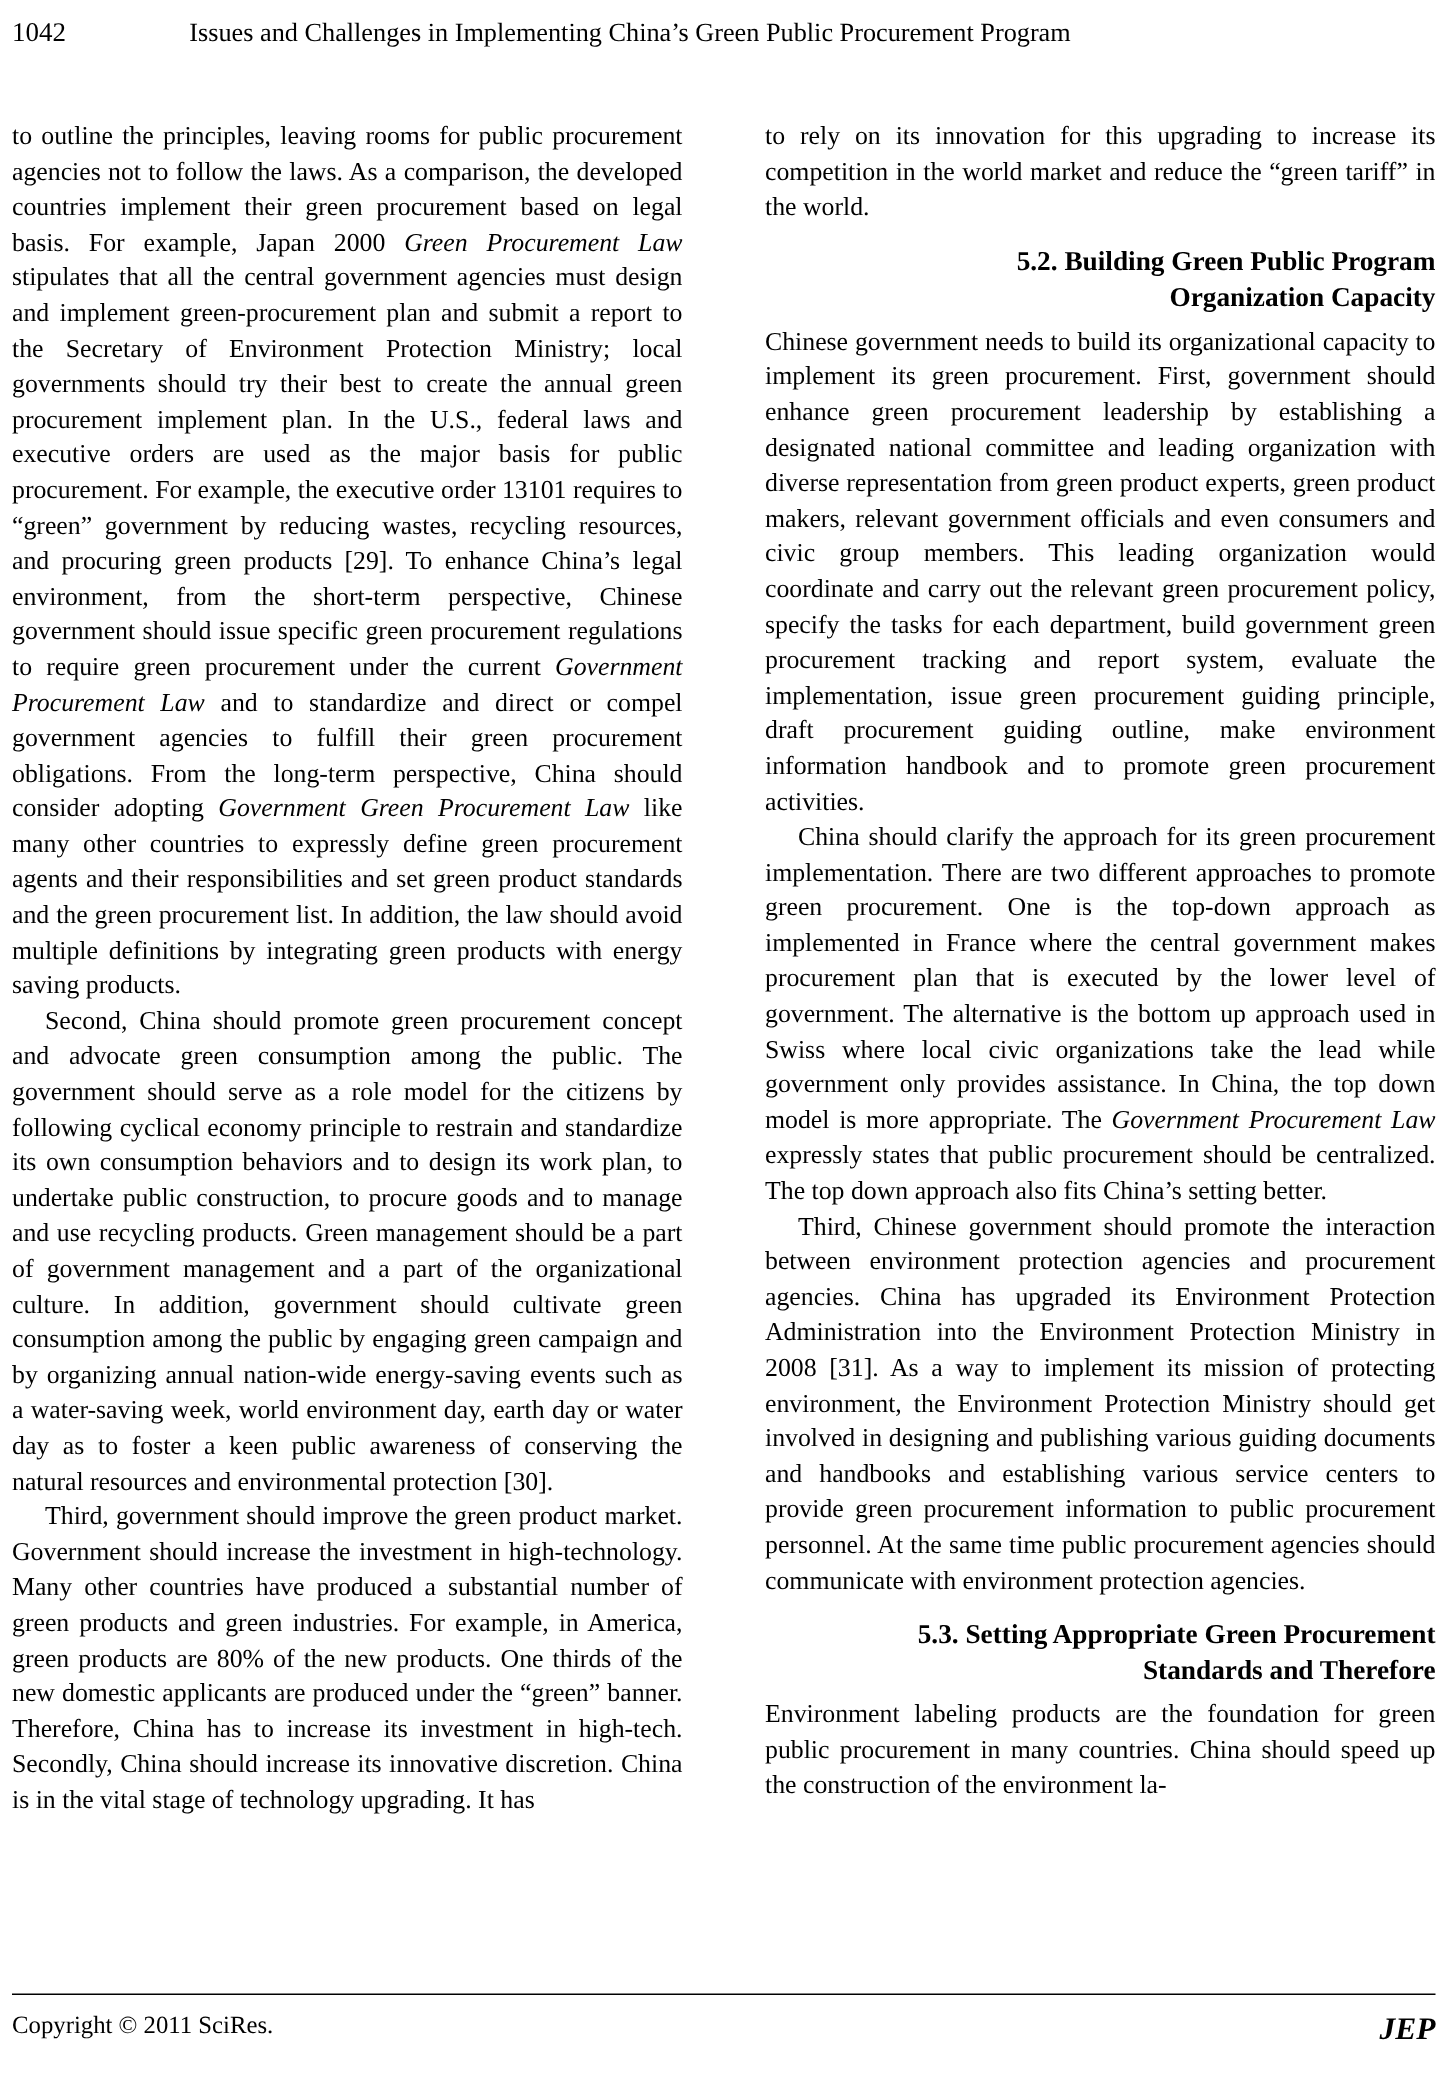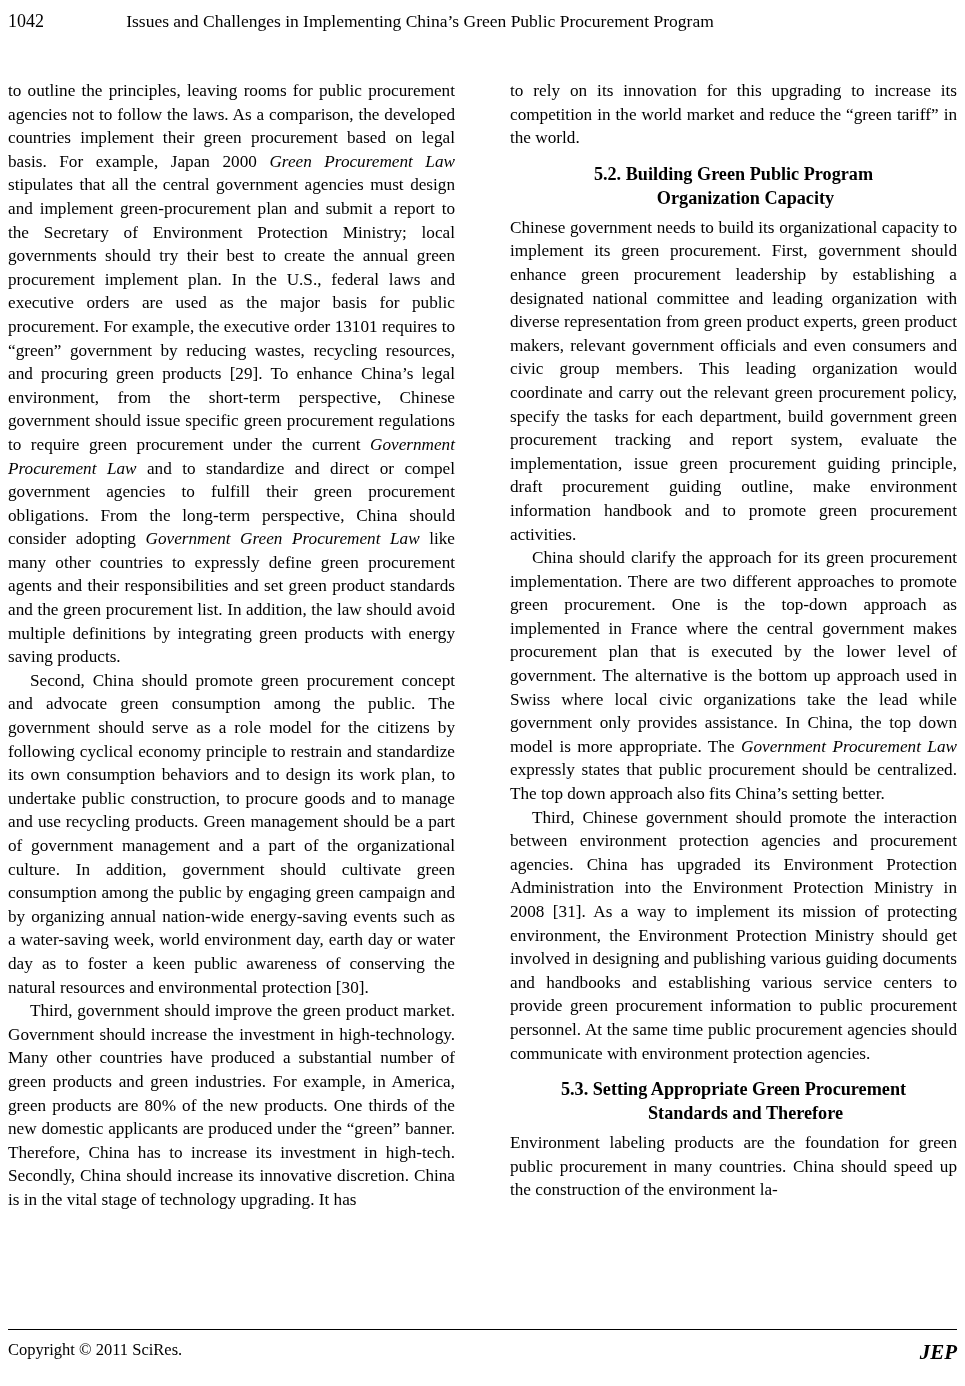--- a/index.html
+++ b/index.html
@@ -77,21 +77,21 @@
   }
   p.indent { text-indent: 22px; }
   p.noindent { text-indent: 0; }
   i, .ital { font-style: italic; }
 
   h2.section {
     margin: 12px 0 6px 0;
     font-size: 18.2px;
     line-height: 24px;
     font-weight: bold;
-    text-align: center;
+    text-align: right;
     text-indent: 0;
   }
   h2.section .cont {
     display: block;
     padding-left: 24px;
   }
 
   
   .rule-bottom {
     position: absolute;

